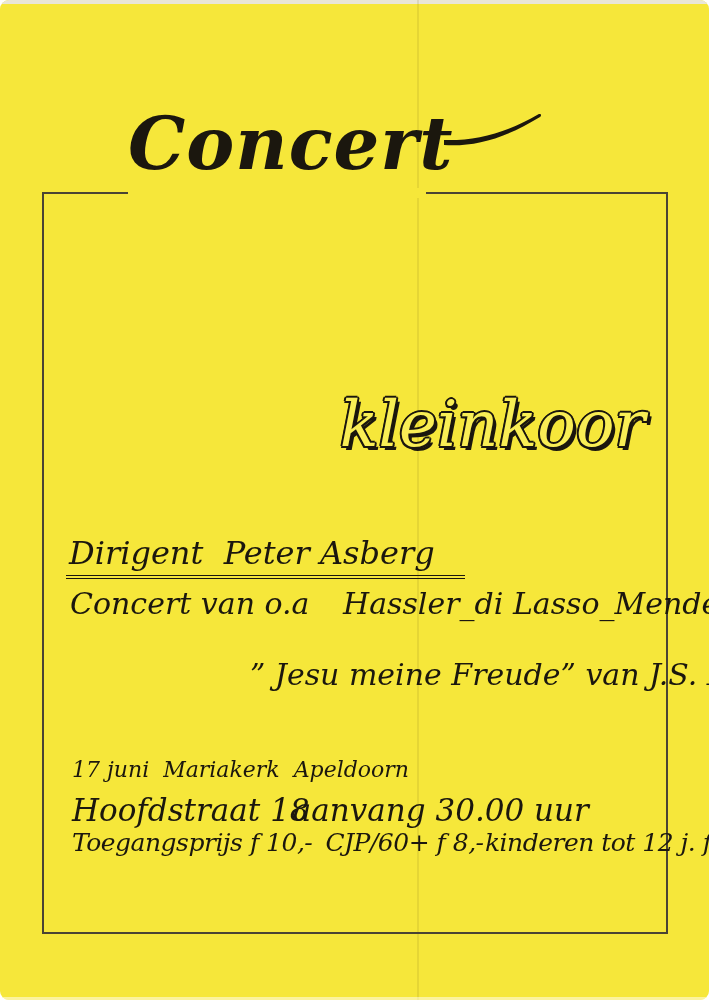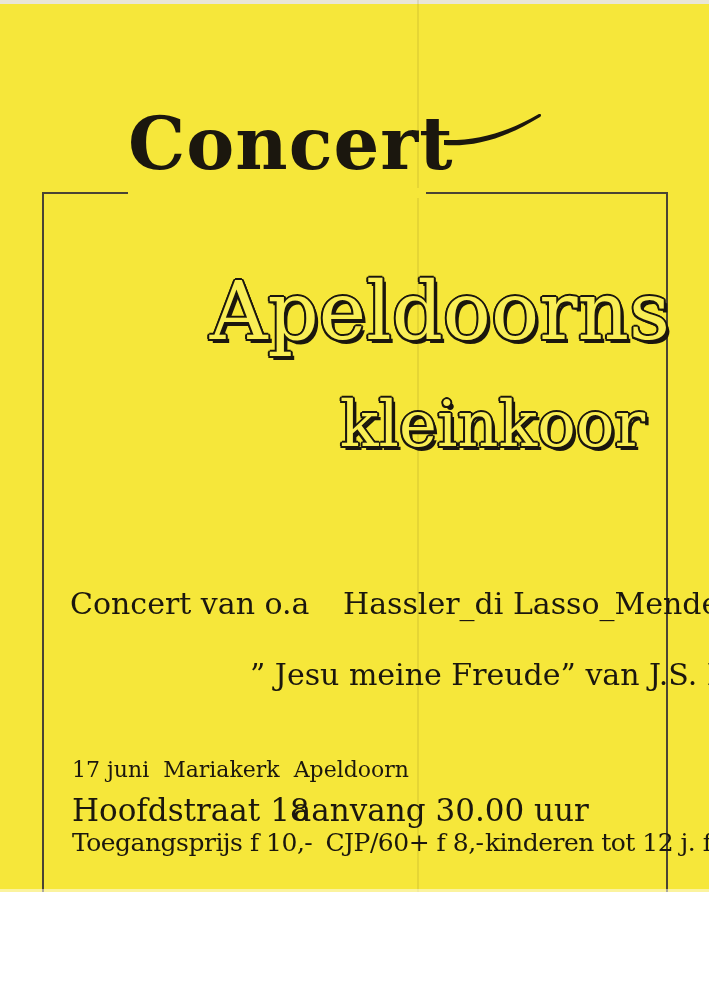--- a/index.html
+++ b/index.html
@@ -6,25 +6,27 @@
     --bg: #f6e73a;
     --ink: #1b170e;
     --frame: #4a4433;
   }
   * { box-sizing: border-box; }
   body { margin: 0; background: #ffffff; }
 
   .poster {
     position: relative;
     width: 709px;
-    height: 892px;
+    height: 1000px;
     background: var(--bg);
     overflow: hidden;
     font-family: "DejaVu Serif", "Liberation Serif", serif;
+    font-style: italic;
     color: var(--ink);
+    border-radius: 9px;
   }
 
   
   .scan-edge-top {
     position: absolute; top: 0; left: 0; right: 0; height: 4px;
     background: #e9e6d8;
   }
   .scan-edge-bottom {
     position: absolute; bottom: 0; left: 0; right: 0; height: 3px;
     background: rgba(255, 253, 240, 0.55);
@@ -106,23 +108,25 @@
 
   <div class="frame"></div>
   <div class="frame-top-gap"></div>
 
   <div class="concert">
     <span>Concert</span><svg class="swash" width="102" height="36" viewBox="0 0 102 36" aria-hidden="true">
       <path d="M0,32 C30,34 60,26 96,4 C98,2.5 97,0 94,1.5 C62,20 32,28 0,27 Z" fill="#1b170e"></path>
     </svg>
   </div>
 
-  <div class="choir-line1 engraved">Apeldoorns</div>
   <div class="choir-line2 engraved">kleinkoor</div>
 
+  <div class="conductor">
+    <span class="conductor-text">Dirigent  Peter Asberg</span>
+  </div>
 
   <div class="program-row1">
     <span>Concert van o.a</span>
     <span class="program-composers-1">Hassler_di Lasso_Mendelssohn</span>
   </div>
   <div class="program-row3">” Jesu meine Freude” van J.S. Bach</div>
 
   <div class="venue-date">17 juni  Mariakerk  Apeldoorn</div>
 
   <div class="venue-addr-time">

